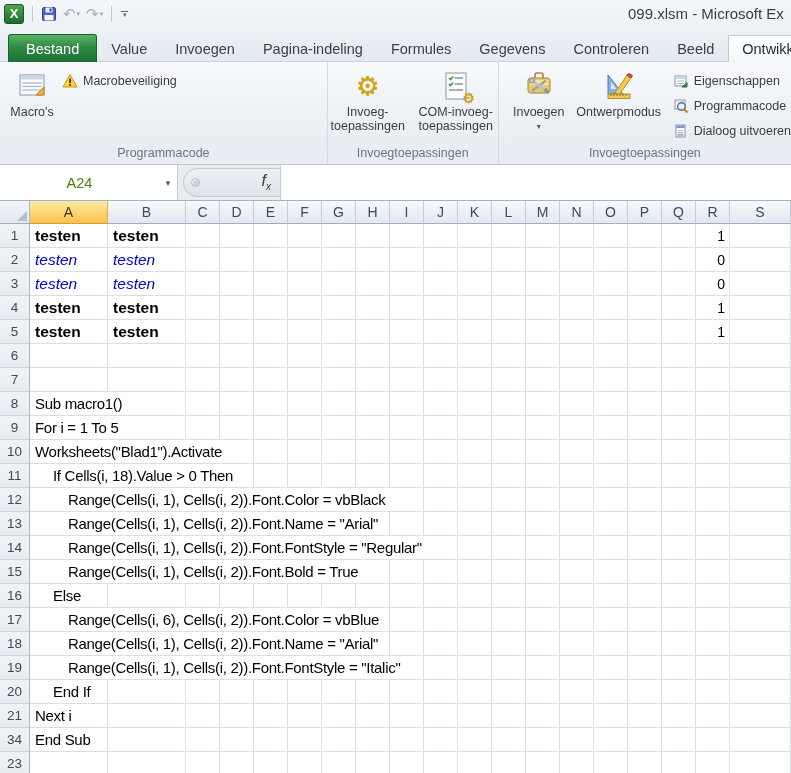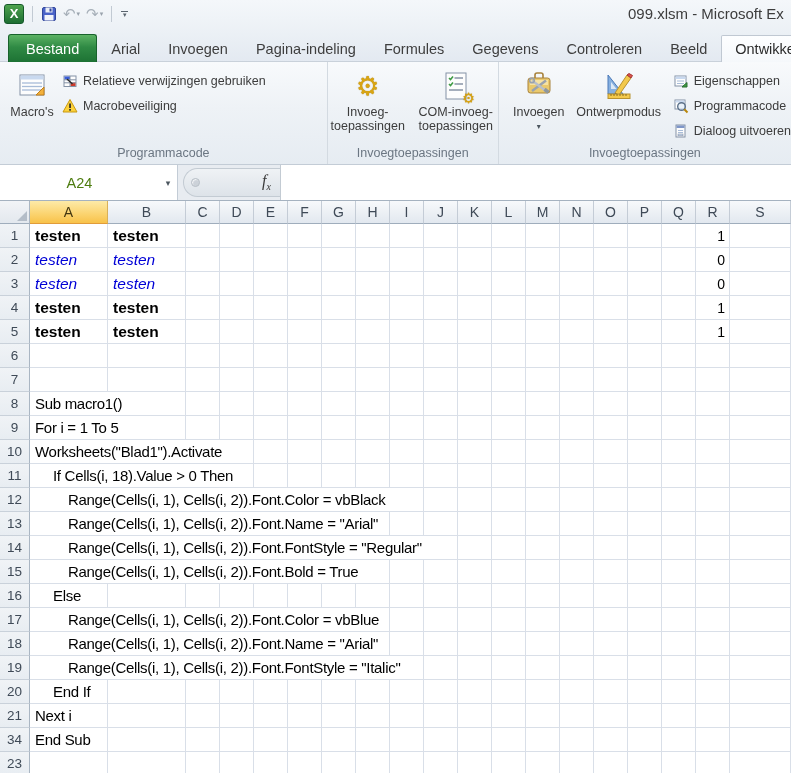--- a/index.html
+++ b/index.html
@@ -81,21 +81,21 @@
   .namebox { width:178px; background:#fff; border-right:1px solid #c3ccd6; display:flex; align-items:center; }
   .namebox .val { flex:1; text-align:center; font-size:14.5px; color:#4d7c0f; }
   .namebox .nb-caret { width:18px; text-align:center; font-size:9px; color:#4c565f; }
   .fbar-gap { width:5px; }
   .fxpill {
     margin:3px 0; width:97px;
     background:linear-gradient(#eff2f5,#dde3e9); border:1px solid #c3cbd3; border-right:none;
     border-radius:15px 0 0 15px; display:flex; align-items:center; padding:0 9px 0 7px;
   }
   .grip { width:9px; height:9px; border-radius:50%; background:#ccd2d9; border:1px solid #b9c0c8; box-shadow:inset 1px 1px 1px #f4f6f8; }
-  .fx { margin-left:auto; font-family:Liberation Serif, serif; font-style:italic; font-size:16px; color:#3a3a3a; line-height:1; }
+  .fx { margin-left:auto; font-family:Liberation Sans, sans-serif; font-style:italic; font-size:16px; color:#3a3a3a; line-height:1; }
   .fx sub { font-size:10px; }
   .finput { flex:1; background:#fff; border-left:1px solid #c3cbd3; font-size:14px; display:flex; align-items:center; padding-left:6px; color:#000; }
 
   
   .grid { position:absolute; top:201px; left:0; width:791px; height:572px; background:#fff; }
   .colheaders { display:flex; height:23px; }
   .corner {
     width:30px; height:23px; background:linear-gradient(#f2f4f7,#e3e8ee);
     border-right:1px solid #aab6c3; border-bottom:1px solid #9fadbc; position:relative;
   }
@@ -161,21 +161,21 @@
       <div class="qat-custom">
         <span class="bar"></span>
         <span class="car">▾</span>
       </div>
     </div>
     <div class="title-text">099.xlsm  -  Microsoft Ex</div>
   </div>
 
   <div class="tabrow">
     <div class="tab file">Bestand</div>
-    <div class="tab">Arial</div>
+    <div class="tab">Value</div>
     <div class="tab">Invoegen</div>
     <div class="tab">Pagina-indeling</div>
     <div class="tab">Formules</div>
     <div class="tab">Gegevens</div>
     <div class="tab">Controleren</div>
     <div class="tab">Beeld</div>
     <div class="tab active">Ontwikkelaars</div>
 
   </div>
 
@@ -190,34 +190,20 @@
               <rect x="5.5" y="6.5" width="23" height="4" fill="#c9d9ef"></rect>
               <line x1="7" y1="14" x2="27" y2="14" stroke="#a8bcd8" stroke-width="1.3"></line>
               <line x1="7" y1="17.5" x2="27" y2="17.5" stroke="#a8bcd8" stroke-width="1.3"></line>
               <line x1="7" y1="21" x2="27" y2="21" stroke="#a8bcd8" stroke-width="1.3"></line>
               <polygon points="21,26 29,26 29,18" fill="#f3b13c" stroke="#c07f1a"></polygon>
             </svg>
           </div>
           <div class="blabel">Macro's</div>
         </div>
         <div class="smallcol" style="padding-left:4px">
-          <div class="smallbtn">
-            <span class="sicon">
-              <svg width="16" height="16" viewBox="0 0 16 16">
-                <rect x="2" y="3" width="12" height="10.5" fill="#fdfdfd" stroke="#8492a6"></rect>
-                <rect x="2.5" y="3.5" width="5.5" height="3" fill="#3b5fd9"></rect>
-                <rect x="8.5" y="9.5" width="5" height="3.5" fill="#cf3a2b"></rect>
-                <line x1="2" y1="6.8" x2="14" y2="6.8" stroke="#8492a6"></line>
-                <line x1="2" y1="9.8" x2="14" y2="9.8" stroke="#8492a6"></line>
-                <line x1="8" y1="3" x2="8" y2="13.5" stroke="#8492a6"></line>
-                <line x1="5" y1="6" x2="10.5" y2="11" stroke="#2b2b2b" stroke-width="1.4"></line>
-              </svg>
-            </span>
-            <span>Relatieve verwijzingen gebruiken</span>
-          </div>
           <div class="smallbtn">
             <span class="sicon">
               <svg width="16" height="16" viewBox="0 0 16 16">
                 <polygon points="8,1.5 15,14 1,14" fill="#fdd23a" stroke="#c79810"></polygon>
                 <rect x="7.2" y="5.5" width="1.7" height="4.5" fill="#2b2b2b"></rect>
                 <rect x="7.2" y="11" width="1.7" height="1.7" fill="#2b2b2b"></rect>
               </svg>
             </span>
             <span>Macrobeveiliging</span>
           </div>
@@ -748,21 +734,21 @@
           <div class="cell" style="width: 34px;"></div>
           <div class="cell" style="width: 34px;"></div>
           <div class="cell" style="width: 34px;"></div>
           <div class="cell" style="width: 34px;"></div>
           <div class="cell" style="width: 34px;"></div>
           <div class="cell" style="width: 34px;"></div>
           <div class="cell" style="width: 34px;"></div>
           <div class="cell" style="width: 34px;"></div>
           <div class="cell" style="width: 34px;"></div>
           <div class="cell" style="width: 61px;"></div>
-          <div class="codeline" style="padding-left: 38px;">Range(Cells(i, 1), Cells(i, 2)).Font.Color = vbBlue</div>
+          <div class="codeline" style="padding-left: 38px;">Range(Cells(i, 6), Cells(i, 2)).Font.Color = vbBlue</div>
         </div>
         <div class="grow">
           <div class="rowhdr">18</div>
           <div class="cell" style="width: 78px;"></div>
           <div class="cell" style="width: 78px;"></div>
           <div class="cell" style="width: 34px;"></div>
           <div class="cell" style="width: 34px;"></div>
           <div class="cell" style="width: 34px;"></div>
           <div class="cell" style="width: 34px;"></div>
           <div class="cell" style="width: 34px;"></div>

